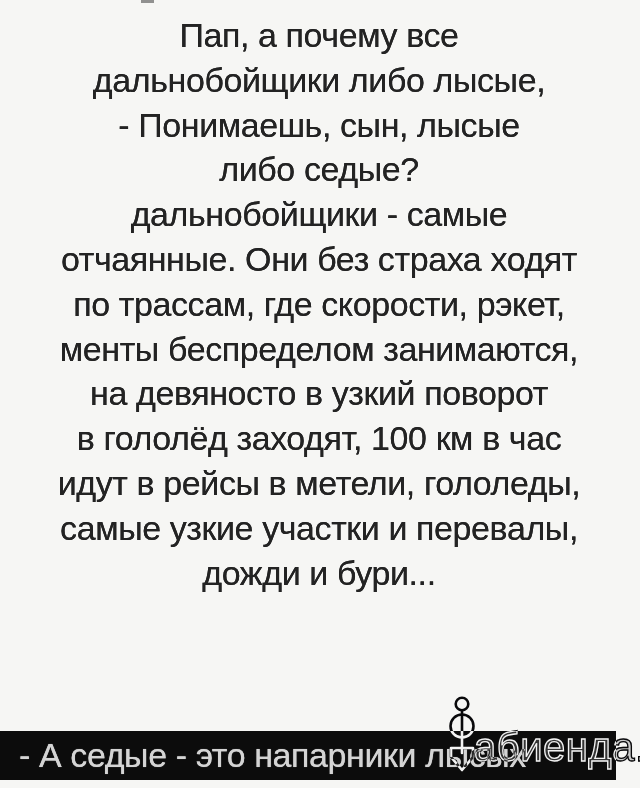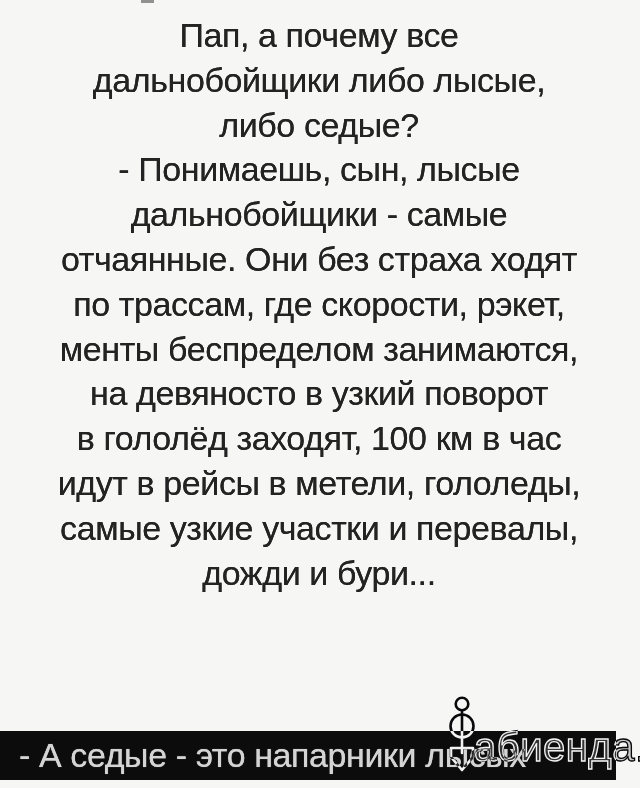--- a/index.html
+++ b/index.html
@@ -81,22 +81,22 @@
 </head>
 <body>
 
 <div class="page">
 
   <div class="artifact"></div>
 
   <div class="text-block">
     <div class="line">Пап, а почему все</div>
     <div class="line">дальнобойщики либо лысые,</div>
+    <div class="line">- Понимаешь, сын, лысые</div>
     <div class="line">либо седые?</div>
-    <div class="line">- Понимаешь, сын, лысые</div>
     <div class="line">дальнобойщики - самые</div>
     <div class="line">отчаянные. Они без страха ходят</div>
     <div class="line">по трассам, где скорости, рэкет,</div>
     <div class="line">менты беспределом занимаются,</div>
     <div class="line">на девяносто в узкий поворот</div>
     <div class="line">в гололёд заходят, 100 км в час</div>
     <div class="line">идут в рейсы в метели, гололеды,</div>
     <div class="line">самые узкие участки и перевалы,</div>
     <div class="line">дожди и бури...</div>
   </div>

